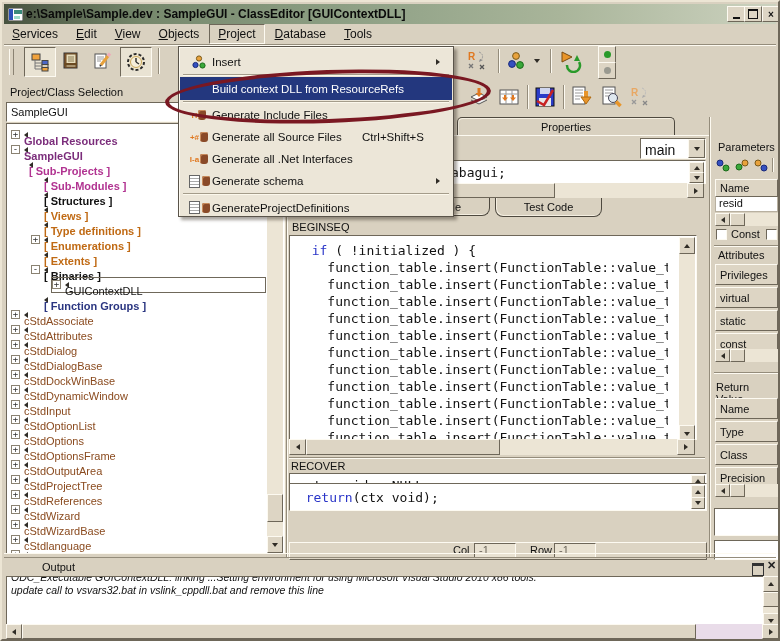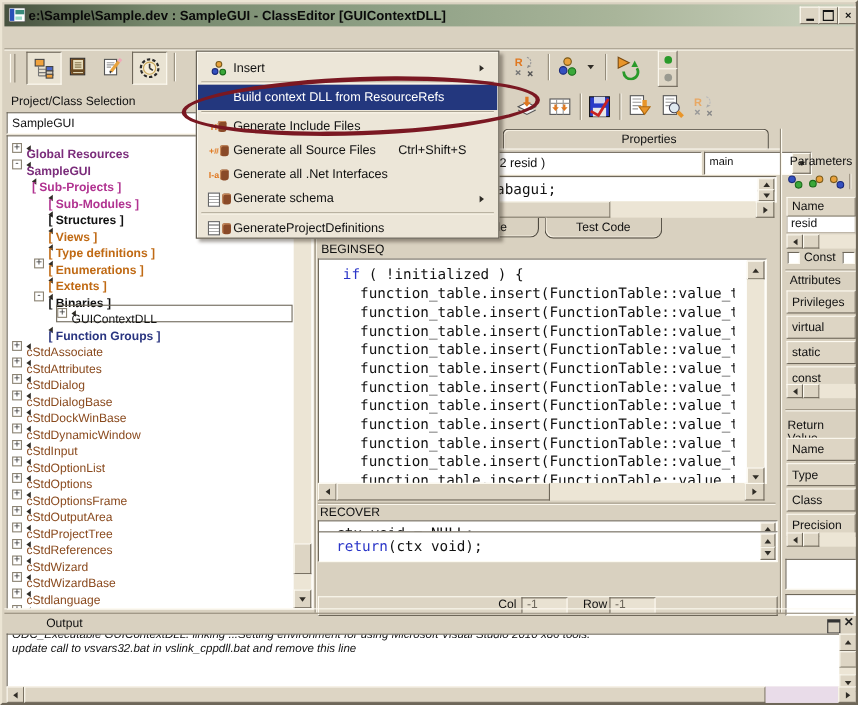--- a/index.html
+++ b/index.html
@@ -37,21 +37,21 @@
   .exp{width:9px;height:9px;box-sizing:border-box;border:1px solid #8a8272;background:#fff;
     font:9px/7px "DejaVu Sans Mono",monospace;text-align:center;color:#333;margin-right:4px;flex:none;}
   .exp-sp{width:13px;flex:none;}
   .rowfill{display:flex;align-items:center;flex:1;}
   .boxed .rowfill{border:1px solid #6f685a;height:14px;}
   .b{font-weight:bold;}
   .c-purple{color:#7b2d7b}.c-magenta{color:#b13391}.c-orange{color:#c06a14}
   .c-navy{color:#2a3580}.c-brown{color:#8a4a1e}.c-black{color:#111}
   
   .tab-top{background:#d9d1c0;border:1px solid #4e493f;border-bottom:none;border-radius:5px 5px 0 0;
-    box-shadow:inset 1px 1px 0 #f4eee0;display:flex;align-items:center;justify-content:center;font-size:11px;padding-left:24px;}
+    box-shadow:inset 1px 1px 0 #f4eee0;display:flex;align-items:center;justify-content:center;font-size:11px;}
   .tab-bottom{background:#d9d1c0;border:1px solid #4e493f;border-top:none;border-radius:0 0 8px 8px;
     box-shadow:inset 1px -1px 0 #f4eee0;display:flex;align-items:center;justify-content:center;font-size:11px;}
   
   .mono{font-family:"DejaVu Sans Mono","Liberation Mono",monospace;}
   .cl{white-space:pre;font-size:13px;line-height:17px;}
   .kw{color:#2a35c8;}
   .sec-label{font-size:11px;color:#111;}
   
   .rp-btn{height:19px;margin-bottom:2px;display:flex;align-items:center;padding-left:4px;font-size:11px;}
   .mini-scroll{display:flex;height:13px;}
@@ -94,20 +94,29 @@
     <span class="title-text" style="margin-left:22px;">e:\Sample\Sample.dev : SampleGUI - ClassEditor [GUIContextDLL]</span>
     <span class="abs winbtn raised" style="left:723px;top:2px;">
         <span style="width:7px;height:2px;background:#111;margin-top:7px;"></span>
       </span>
     <span class="abs winbtn raised" style="left:740px;top:2px;">
         <span style="width:8px;height:7px;border:1px solid #111;border-top:2px solid #111;"></span>
       </span>
     <span class="abs winbtn raised" style="left:758px;top:2px;">×</span>
   </div>
 
+  <div class="abs menubar" id="menubar">
+      <span class="mb-item"><span class="ul">S</span>ervices</span>
+      <span class="mb-item"><span class="ul">E</span>dit</span>
+      <span class="mb-item"><span class="ul">V</span>iew</span>
+      <span class="mb-item"><span class="ul">O</span>bjects</span>
+      <span class="mb-item active"><span class="ul">P</span>roject</span>
+      <span class="mb-item"><span class="ul">D</span>atabase</span>
+      <span class="mb-item"><span class="ul">T</span>ools</span>
+    </div>
   <div class="abs hgroove" style="left:2px;top:42px;width:772px;"></div>
 
   <div class="abs grip" style="left:7px;top:47px;"></div>
   <div class="abs tbtn raised toggled" style="left:22px;top:45px;width:30px;height:28px;">
     <svg width="22" height="20">
         <rect x="3" y="2" width="8" height="6" fill="#f0a23c" stroke="#444"></rect>
         <path d="M6 8 V17 M6 11 H13 M6 14 H13 M6 17 H13" stroke="#777" fill="none"></path>
         <rect x="13" y="8.5" width="6" height="4" fill="#4a66c8" stroke="#444"></rect>
         <rect x="13" y="12.5" width="6" height="4" fill="#d8d0c0" stroke="#444"></rect>
         <rect x="13" y="15.5" width="6" height="3.5" fill="#f0a23c" stroke="#444"></rect>
@@ -423,24 +432,21 @@
     </div>
   </div>
 
   <div class="abs vgroove" style="left:284px;top:115px;height:440px;"></div>
 
   <div class="abs tab-top" style="left:455px;top:115px;width:216px;height:18px;">
     <span>Properties</span>
   </div>
   <div class="abs" style="left:286px;top:133px;width:422px;border-top:1px solid #fdfaf1;"></div>
 
-  <div class="abs sunkenw" style="left:288px;top:136px;width:346px;height:19px;font-size:11.5px;display:flex;align-items:center;overflow:hidden;">
-    <span style="padding-left:163px;white-space:nowrap;">2 resid )</span>
-  </div>
-  <div class="abs sunkenw" style="left:638px;top:136px;width:64px;height:19px;font-size:10px;padding-left:32px;">
+  <div class="abs sunkenw" style="left:638px;top:136px;width:64px;height:19px;font-size:14px;">
     <span style="position:absolute;left:4px;top:3px;">main</span>
     <span class="raised sbtn abs" style="right:0;top:0;width:15px;height:17px;">
         <span class="td"></span>
       </span>
   </div>
 
   <div class="abs sunkenw mono" style="left:288px;top:158px;width:414px;height:22px;font-size:13px;display:flex;align-items:center;overflow:hidden;text-align:center;">
     <span style="padding-left:160px;white-space:nowrap;">abagui;</span>
     <span class="raised sbtn abs" style="right:1px;top:1px;width:13px;height:10px;">
         <span class="tu"></span>

